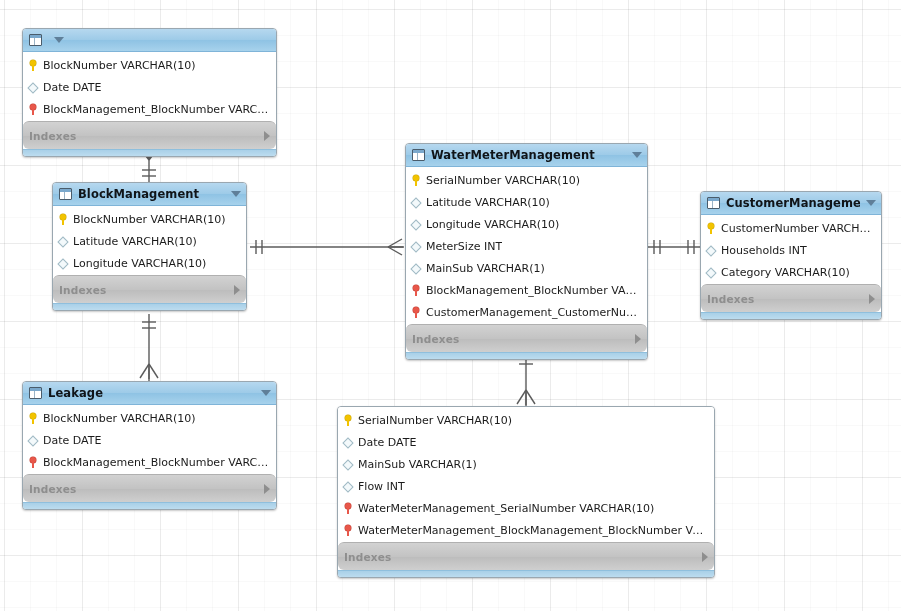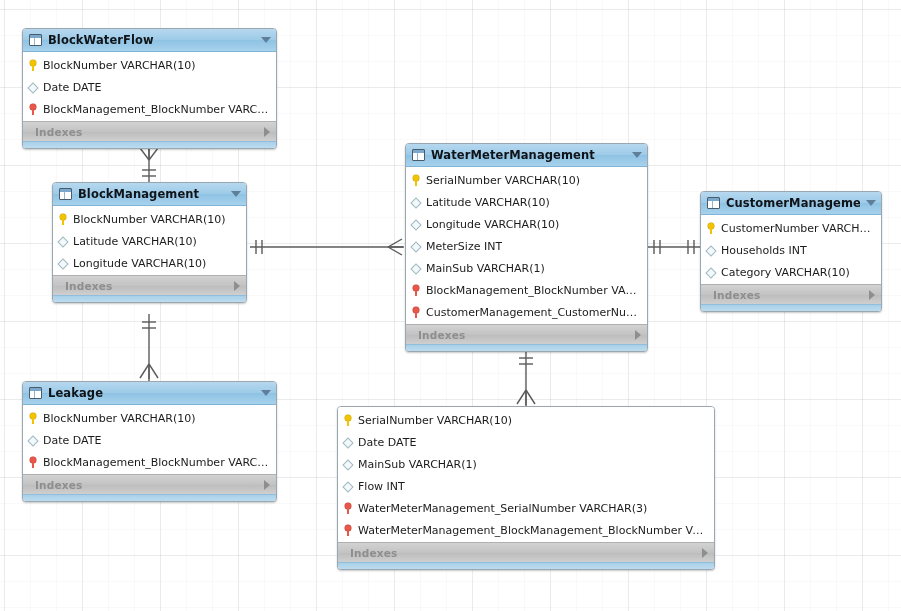--- a/index.html
+++ b/index.html
@@ -144,26 +144,27 @@
     content: "";
     position: absolute; left: 1px; top: 3px;
     width: 6px; height: 6px;
     border: 1px solid #9fb9c4;
     background: #f3f9fb;
     transform: rotate(45deg);
   }
 
   
   .tbl-idx {
-    height: 20px;
+    height: 28px;
     display: flex;
     align-items: center;
-    padding: 0 6px 0 12px;
+    padding: 0 6px 0 6px;
     background: linear-gradient(to bottom, #d2d2d2 0%, #c3c3c3 50%, #bcbcbc 51%, #cfcfcf 100%);
     border-top: 1px solid #b0b0b0;
+    border-radius: 6px;
   }
   .idx-label {
     font-size: 10.5px;
     font-weight: bold;
     color: #8e8e8e;
     flex: 1 1 auto;
     letter-spacing: 0.2px;
   }
   .idx-caret {
     flex: 0 0 auto;
@@ -236,21 +237,20 @@
         <line x1="526" y1="390" x2="526" y2="405"></line>
       </g>
 
     </g>
   </svg>
 
   <div id="tables-layer">
       <div class="tbl" style="left: 22px; top: 28px; width: 255px;">
         <div class="tbl-hd">
           <span class="tbl-icon"></span>
-          <span class="tbl-title">BlockWaterFlow</span>
           <span class="tbl-caret"></span>
         </div>
         <div class="tbl-body">
           <div class="col">
             <span class="gi pk"></span>
             <span class="col-name">BlockNumber VARCHAR(10)</span>
           </div>
           <div class="col">
             <span class="gi plain"></span>
             <span class="col-name">Date DATE</span>
@@ -399,21 +399,21 @@
           <div class="col">
             <span class="gi plain"></span>
             <span class="col-name">MainSub VARCHAR(1)</span>
           </div>
           <div class="col">
             <span class="gi plain"></span>
             <span class="col-name">Flow INT</span>
           </div>
           <div class="col">
             <span class="gi fk"></span>
-            <span class="col-name">WaterMeterManagement_SerialNumber VARCHAR(3)</span>
+            <span class="col-name">WaterMeterManagement_SerialNumber VARCHAR(10)</span>
           </div>
           <div class="col">
             <span class="gi fk"></span>
             <span class="col-name">WaterMeterManagement_BlockManagement_BlockNumber VARCHAR(10)</span>
           </div>
         </div>
         <div class="tbl-idx">
           <span class="idx-label">Indexes</span>
           <span class="idx-caret"></span>
         </div>

